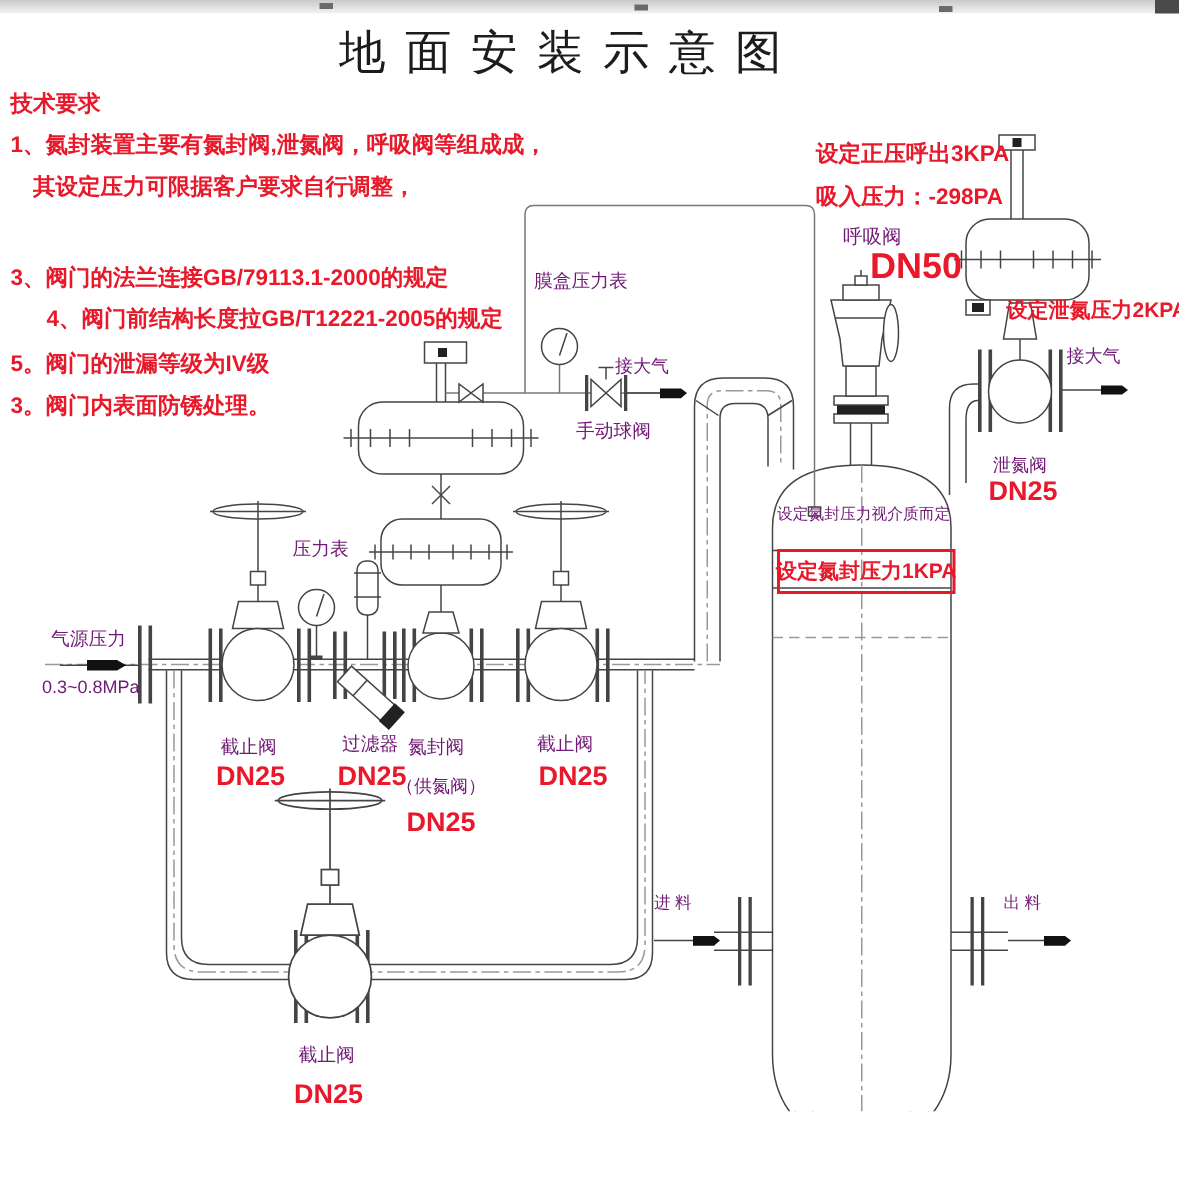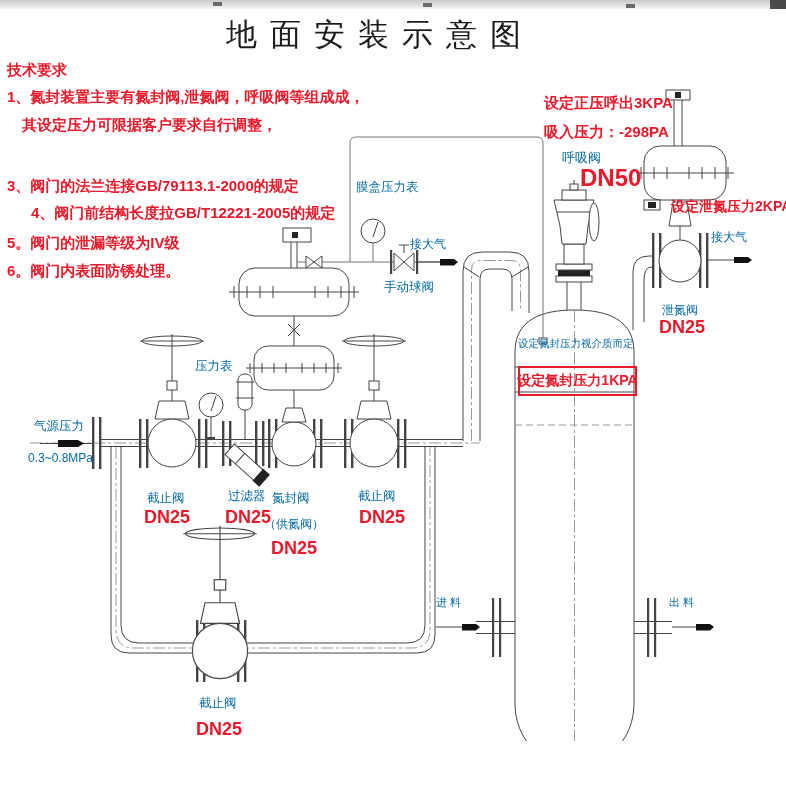--- a/index.html
+++ b/index.html
@@ -1,21 +1,21 @@
 <!DOCTYPE html>
 <html><head>
 <meta charset="utf-8">
 <style>
   html,body{margin:0;padding:0;background:#fff;}
   #stage{position:relative;width:786px;height:741px;background:#fff;overflow:hidden;
          font-family:"Liberation Sans",sans-serif;}
   #topband{position:absolute;left:0;top:0;width:786px;height:9px;
            background:linear-gradient(#c9c9c9,#f4f4f4);}
   #art{position:absolute;left:0;top:0;}
-  .lbl{position:absolute;white-space:nowrap;color:#0369a1;line-height:1.1;}
+  .lbl{position:absolute;white-space:nowrap;color:#701a75;line-height:1.1;}
   .red{color:#e8192a;font-weight:bold;}
   .title{font-family:"Liberation Serif",serif;font-size:31px;letter-spacing:13px;color:#1c1c1c;}
   .tech{font-size:15px;}
   .dn{font-size:18px;}
   .comp{font-size:12.5px;}
   #tankbox{position:absolute;left:518px;top:366px;width:115px;height:26px;
            border:2px solid #e8192a;display:flex;align-items:center;justify-content:center;
            font-size:14px;font-weight:bold;color:#e8192a;white-space:nowrap;}
   #blob{position:absolute;left:-7px;top:763px;width:32px;height:42px;
         background:radial-gradient(circle at 35% 35%,#f59a6e,#e25a2d);
@@ -272,21 +272,21 @@
   </svg>
 
   <div class="lbl title" style="left:226px;top:18px;">地面安装示意图</div>
 
   <div class="lbl tech red" style="left:7px;top:62px;">技术要求</div>
   <div class="lbl tech red" style="left:7px;top:89px;">1、氮封装置主要有氮封阀,泄氮阀，呼吸阀等组成成，</div>
   <div class="lbl tech red" style="left:22px;top:117px;">其设定压力可限据客户要求自行调整，</div>
   <div class="lbl tech red" style="left:7px;top:178px;">3、阀门的法兰连接GB/79113.1-2000的规定</div>
   <div class="lbl tech red" style="left:7px;top:205px;margin-left:24px;">4、阀门前结构长度拉GB/T12221-2005的规定</div>
   <div class="lbl tech red" style="left:7px;top:235px;">5。阀门的泄漏等级为IV级</div>
-  <div class="lbl tech red" style="left:7px;top:263px;">6。阀门内表面防锈处理。</div>
+  <div class="lbl tech red" style="left:7px;top:263px;">3。阀门内表面防锈处理。</div>
 
   <div class="lbl red" style="left:544px;top:95px;font-size:15px;">设定正压呼出3KPA</div>
   <div class="lbl red" style="left:544px;top:124px;font-size:15px;">吸入压力：-298PA</div>
   <div class="lbl red" style="left:671px;top:199px;font-size:14px;">设定泄氮压力2KPA</div>
   <div class="lbl" style="left:518px;top:338px;font-size:10.5px;">设定氮封压力视介质而定</div>
   <div id="tankbox">设定氮封压力1KPA</div>
 
   <div class="lbl comp" style="left:562px;top:151px;font-size:13px;">呼吸阀</div>
   <div class="lbl red" style="left:580px;top:165px;font-size:24px;">DN50</div>
 

